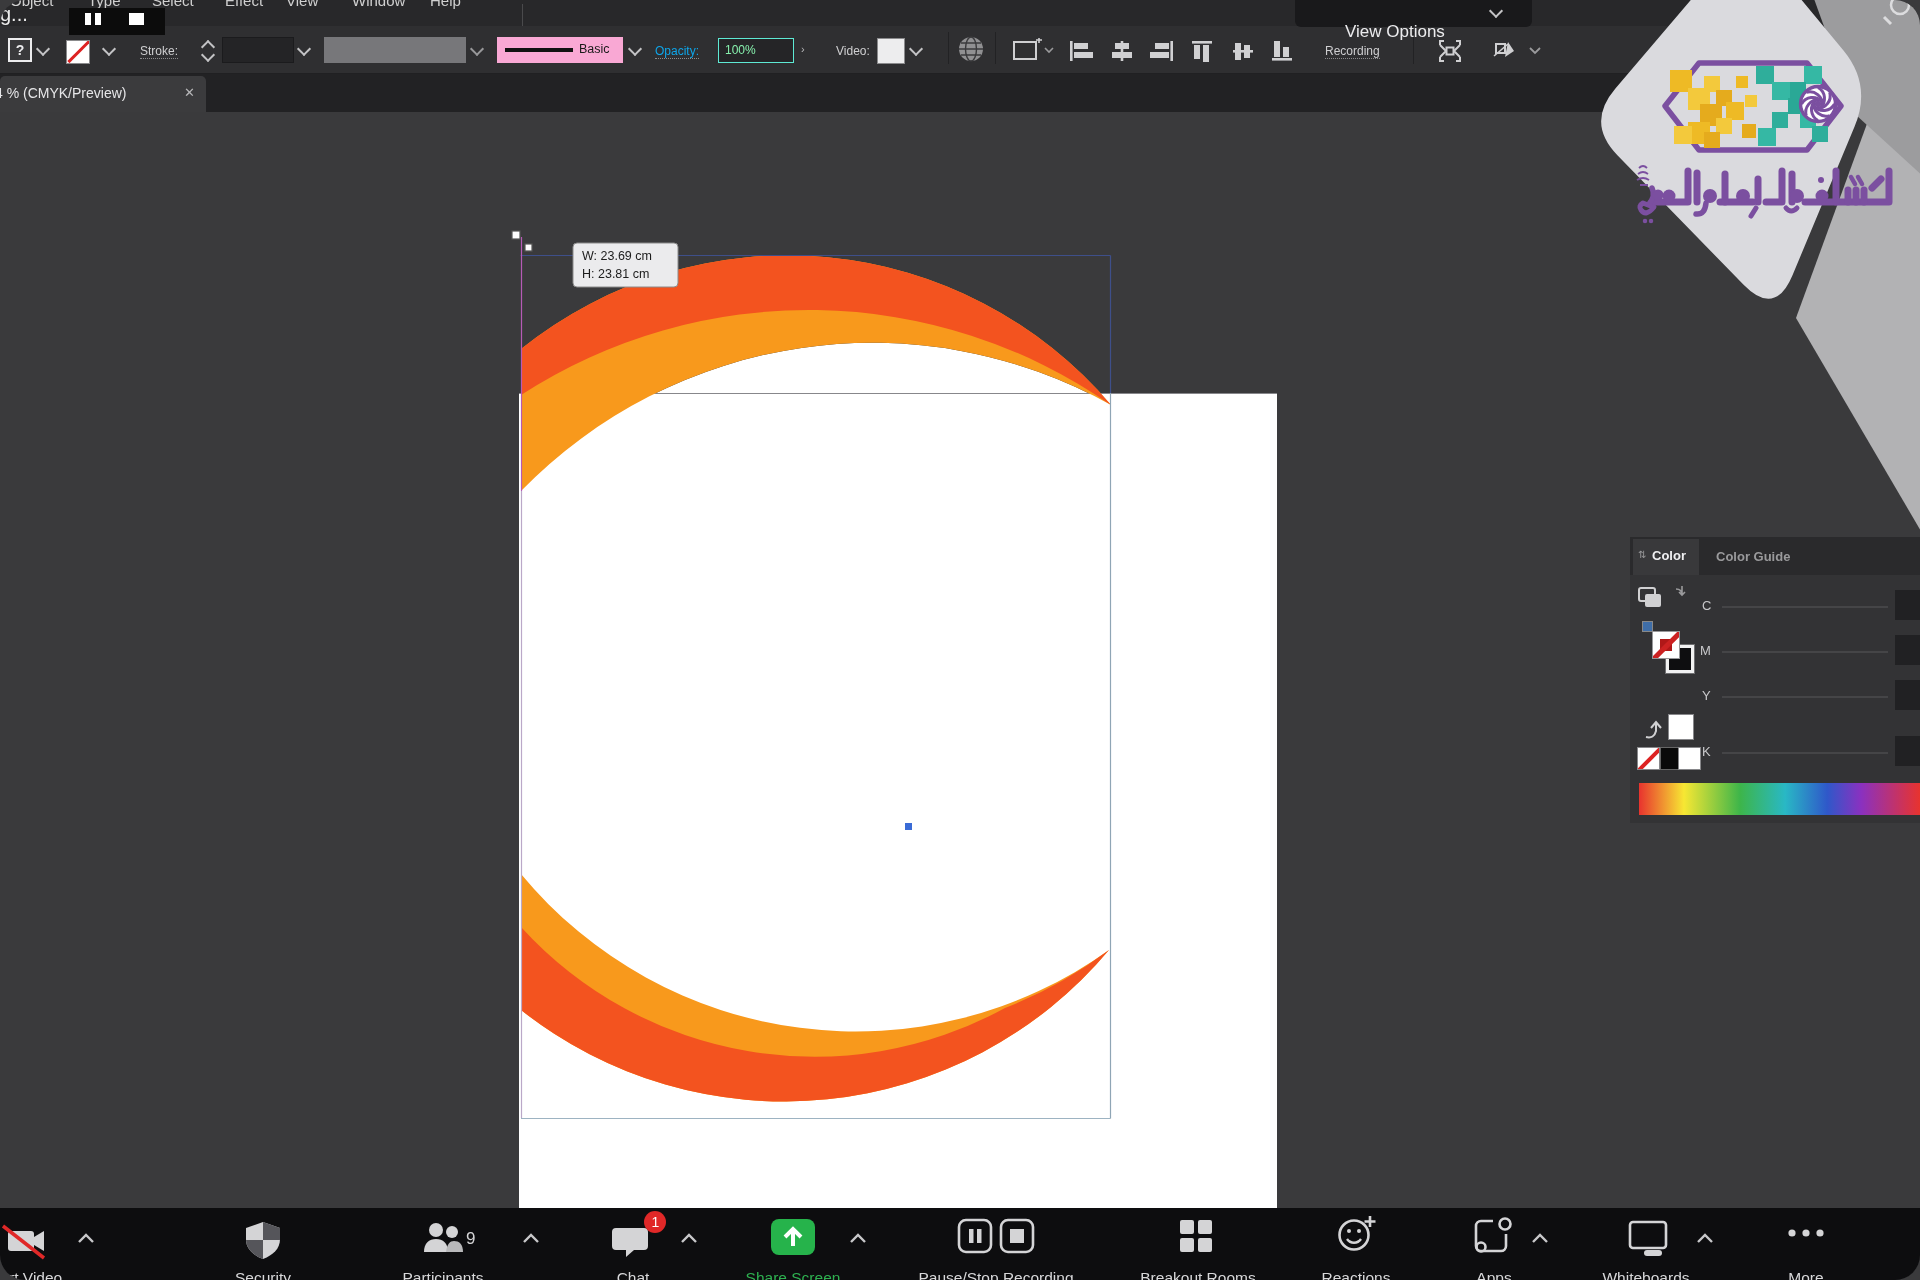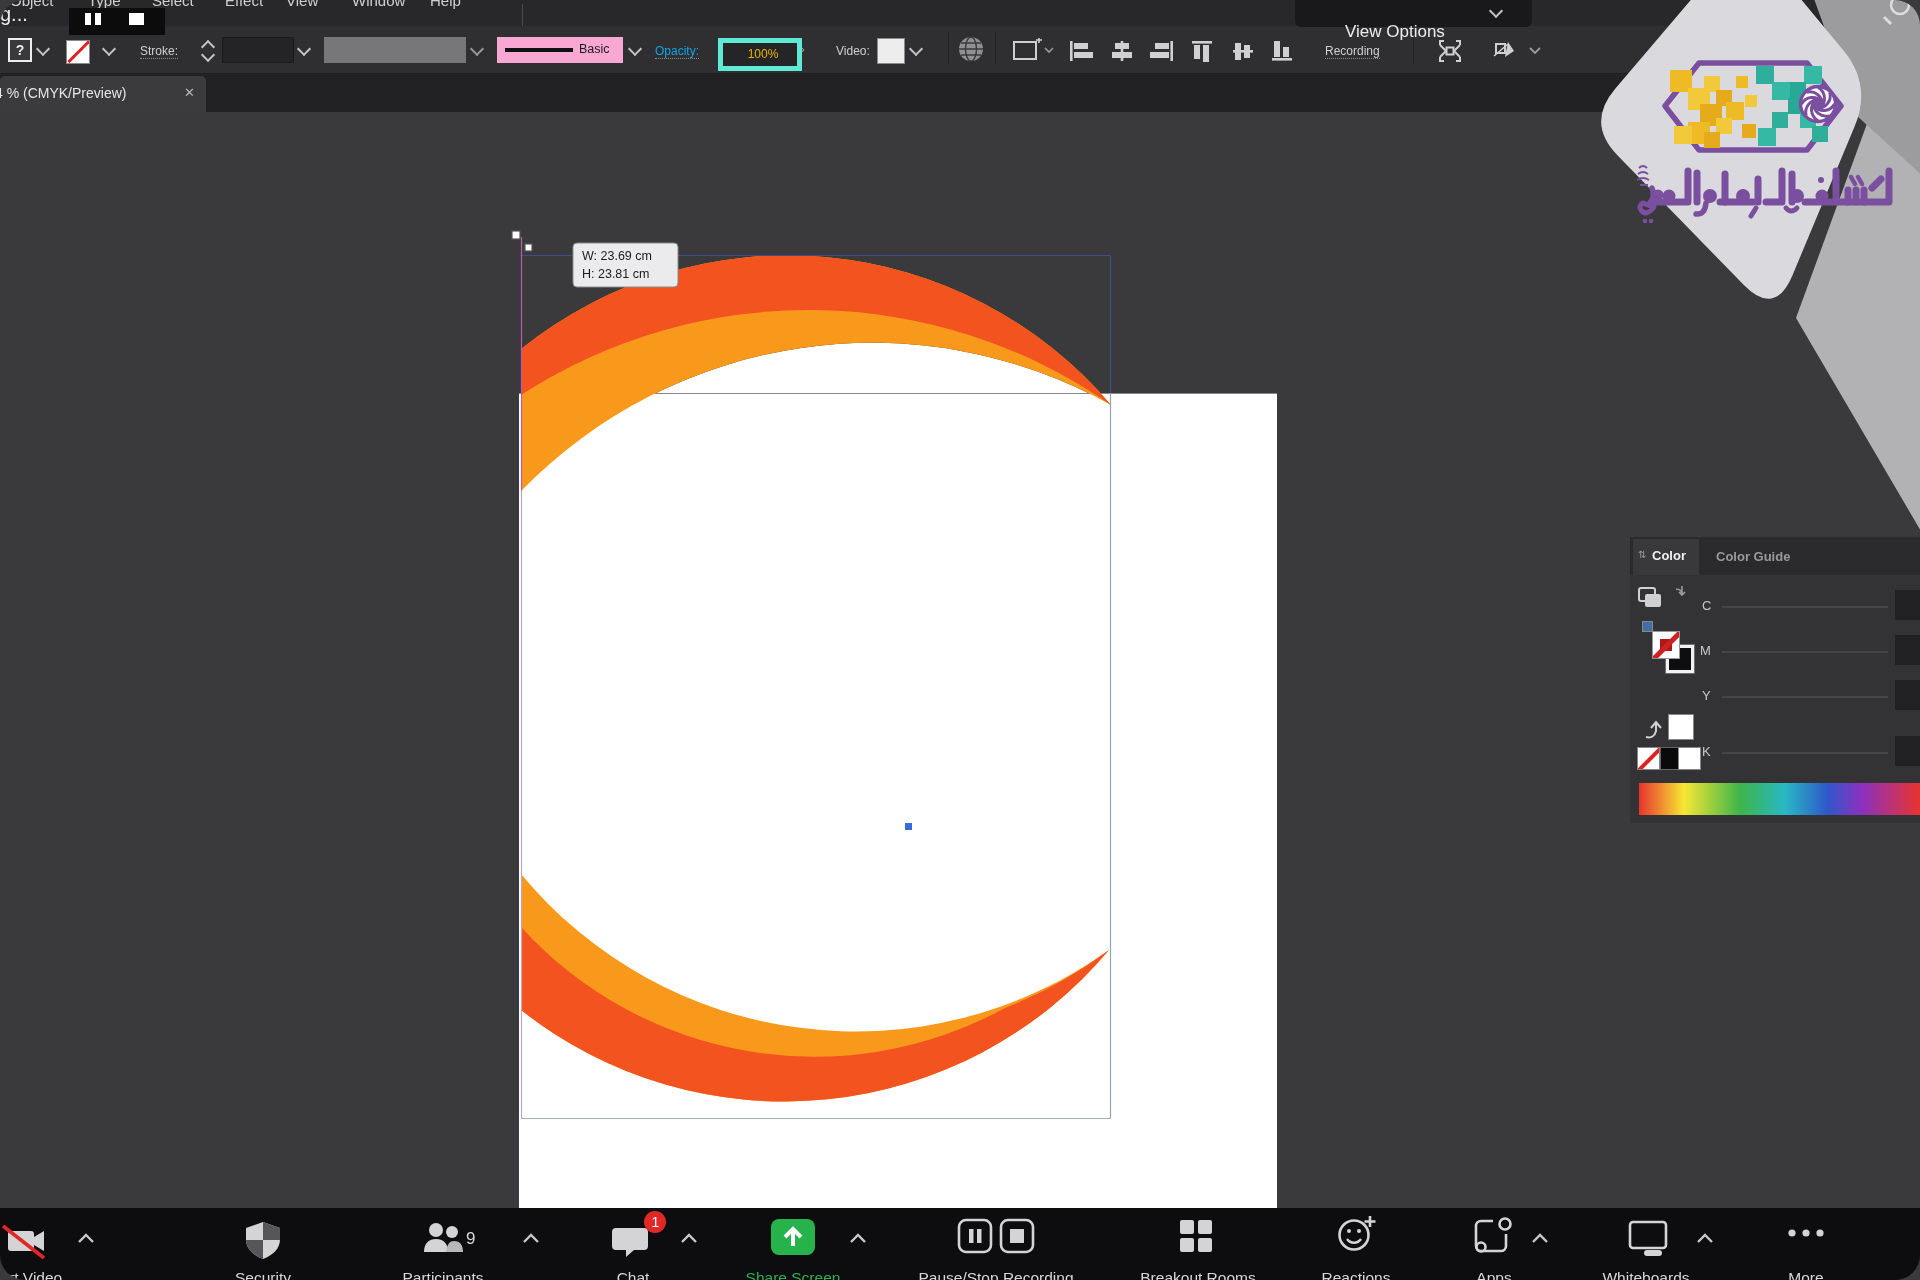--- a/index.html
+++ b/index.html
@@ -43,21 +43,21 @@
 <div class="ab" style="left:222px;top:37px;width:70px;height:24px;background:#242426;border:1px solid #1b1b1d;"></div>
 <div class="chv" style="left:299px;top:44px;"></div>
 <div class="ab" style="left:324px;top:37px;width:142px;height:26px;background:#77777a;"></div>
 <div class="chv" style="left:472px;top:44px;border-color:#98989a;"></div>
 <div class="ab" style="left:497px;top:37px;width:126px;height:26px;background:#f9a8d4;">
   <div class="ab" style="left:8px;top:11px;width:68px;height:4px;background:#111;"></div>
   <div class="ab" style="left:82px;top:5px;color:#1a1a1a;font-size:12.5px;">Basic</div>
 </div>
 <div class="chv" style="left:630px;top:44px;"></div>
 <div class="ab" style="left:655px;top:44px;color:#0ea5e9;font-size:12px;border-bottom:1px dotted #8a8a8c;">Opacity:</div>
-<div class="ab" style="left:718px;top:38px;width:74px;height:23px;background:#252527;border:5px solid #5eead4;color:#eab308;font-size:12px;line-height:23px;text-indent:6px;text-align:center;">100%</div>
+<div class="ab" style="left:718px;top:38px;width:74px;height:23px;background:#252527;border:1px solid #5eead4;color:#86efac;font-size:12px;line-height:23px;text-indent:6px;">100%</div>
 <div class="ab" style="left:801px;top:43px;color:#b8b8ba;font-size:11px;">›</div>
 <div class="ab" style="left:836px;top:44px;color:#cfcfd1;font-size:12px;">Video:</div>
 <div class="ab" style="left:877px;top:38px;width:26px;height:24px;background:#ededee;border:1px solid #8a8a8c;"></div>
 <div class="chv" style="left:911px;top:44px;"></div>
 <div class="ab" style="left:948px;top:32px;width:1px;height:32px;background:#222224;"></div>
 <svg class="ab" style="left:957px;top:35px;" width="28" height="28" viewBox="0 0 28 28">
   <circle cx="14" cy="14" r="12" fill="#909092"></circle>
   <ellipse cx="14" cy="14" rx="5.5" ry="12" fill="none" stroke="#3a3a3c" stroke-width="1.4"></ellipse>
   <path d="M2,14 H26 M4,8 H24 M4,20 H24" stroke="#3a3a3c" stroke-width="1.4" fill="none"></path>
 </svg>

